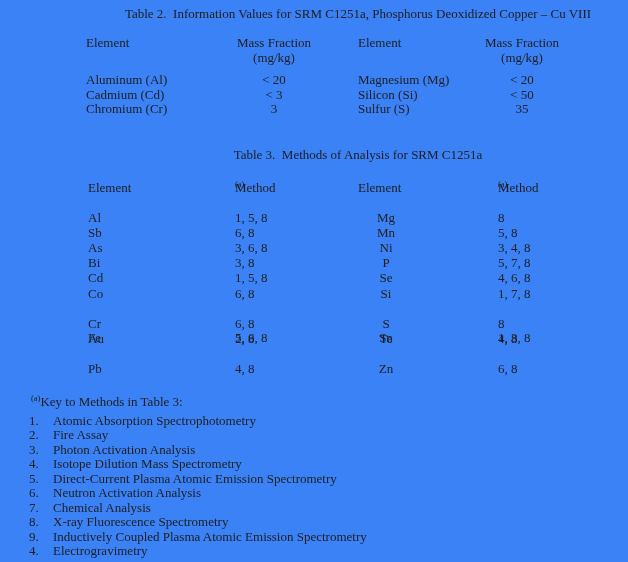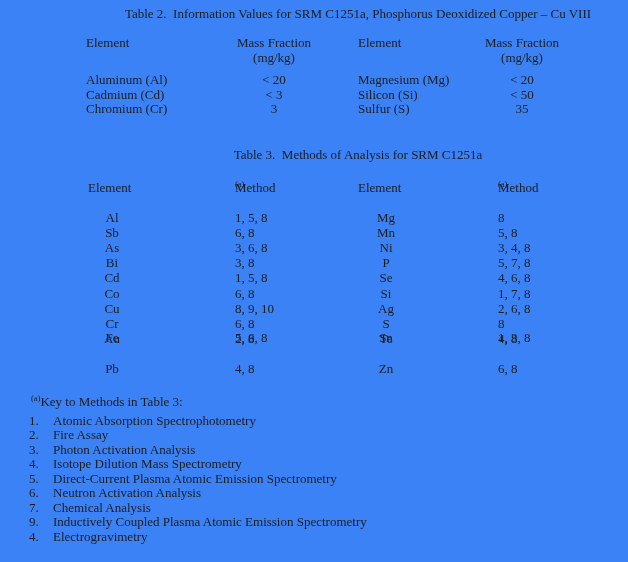--- a/index.html
+++ b/index.html
@@ -33,21 +33,21 @@
   }
   .row span { position: absolute; white-space: pre; }
   
   .c-t2e1 { left: 86px; }
   .c-t2v1 { left: 199px; width: 150px; text-align: center; }
   .c-t2e2 { left: 358px; }
   .c-t2v2 { left: 447px; width: 150px; text-align: center; }
   
   .h-t3e1 { left: 88px; }
   .h-t3e2 { left: 358px; }
-  .c-t3e1 { left: 88px; width: 48px; text-align: center; }
+  .c-t3e1 { left: 88px; width: 48px; text-align: left; }
   .c-t3m1 { left: 235px; }
   .c-t3e2 { left: 358px; width: 56px; text-align: center; }
   .c-t3m2 { left: 498px; }
   sup {
     font-size: 8.5px;
     vertical-align: super;
     line-height: 0;
   }
   .key-heading {
     position: absolute;
@@ -140,26 +140,20 @@
     <span class="c-t3m1">1, 5, 8</span>
     <span class="c-t3e2">Se</span>
     <span class="c-t3m2">4, 6, 8</span>
   </div>
   <div class="row" style="top:286px">
     <span class="c-t3e1">Co</span>
     <span class="c-t3m1">6, 8</span>
     <span class="c-t3e2">Si</span>
     <span class="c-t3m2">1, 7, 8</span>
   </div>
-  <div class="row" style="top:301px">
-    <span class="c-t3e1">Cu</span>
-    <span class="c-t3m1">8, 9, 10</span>
-    <span class="c-t3e2">Ag</span>
-    <span class="c-t3m2">2, 6, 8</span>
-  </div>
   <div class="row" style="top:316px">
     <span class="c-t3e1">Cr</span>
     <span class="c-t3m1">6, 8</span>
     <span class="c-t3e2">S</span>
     <span class="c-t3m2">8</span>
   </div>
   <div class="row" style="top:331px">
     <span class="c-t3e1">Au</span>
     <span class="c-t3m1">2, 8</span>
     <span class="c-t3e2">Te</span>
@@ -181,17 +175,18 @@
   <div class="key-heading"><sup>(a)</sup><span>Key to Methods in Table 3:</span></div>
 
   <div class="key-list">
     <div class="key-item"><span class="key-num">1.</span><span>Atomic Absorption Spectrophotometry</span></div>
     <div class="key-item"><span class="key-num">2.</span><span>Fire Assay</span></div>
     <div class="key-item"><span class="key-num">3.</span><span>Photon Activation Analysis</span></div>
     <div class="key-item"><span class="key-num">4.</span><span>Isotope Dilution Mass Spectrometry</span></div>
     <div class="key-item"><span class="key-num">5.</span><span>Direct-Current Plasma Atomic Emission Spectrometry</span></div>
     <div class="key-item"><span class="key-num">6.</span><span>Neutron Activation Analysis</span></div>
     <div class="key-item"><span class="key-num">7.</span><span>Chemical Analysis</span></div>
+    <div class="key-item"><span class="key-num">8.</span><span>X-ray Fluorescence Spectrometry</span></div>
     <div class="key-item"><span class="key-num">9.</span><span>Inductively Coupled Plasma Atomic Emission Spectrometry</span></div>
     <div class="key-item"><span class="key-num">4.</span><span>Electrogravimetry</span></div>
   </div>
 
 </div>
 
 </body></html>

